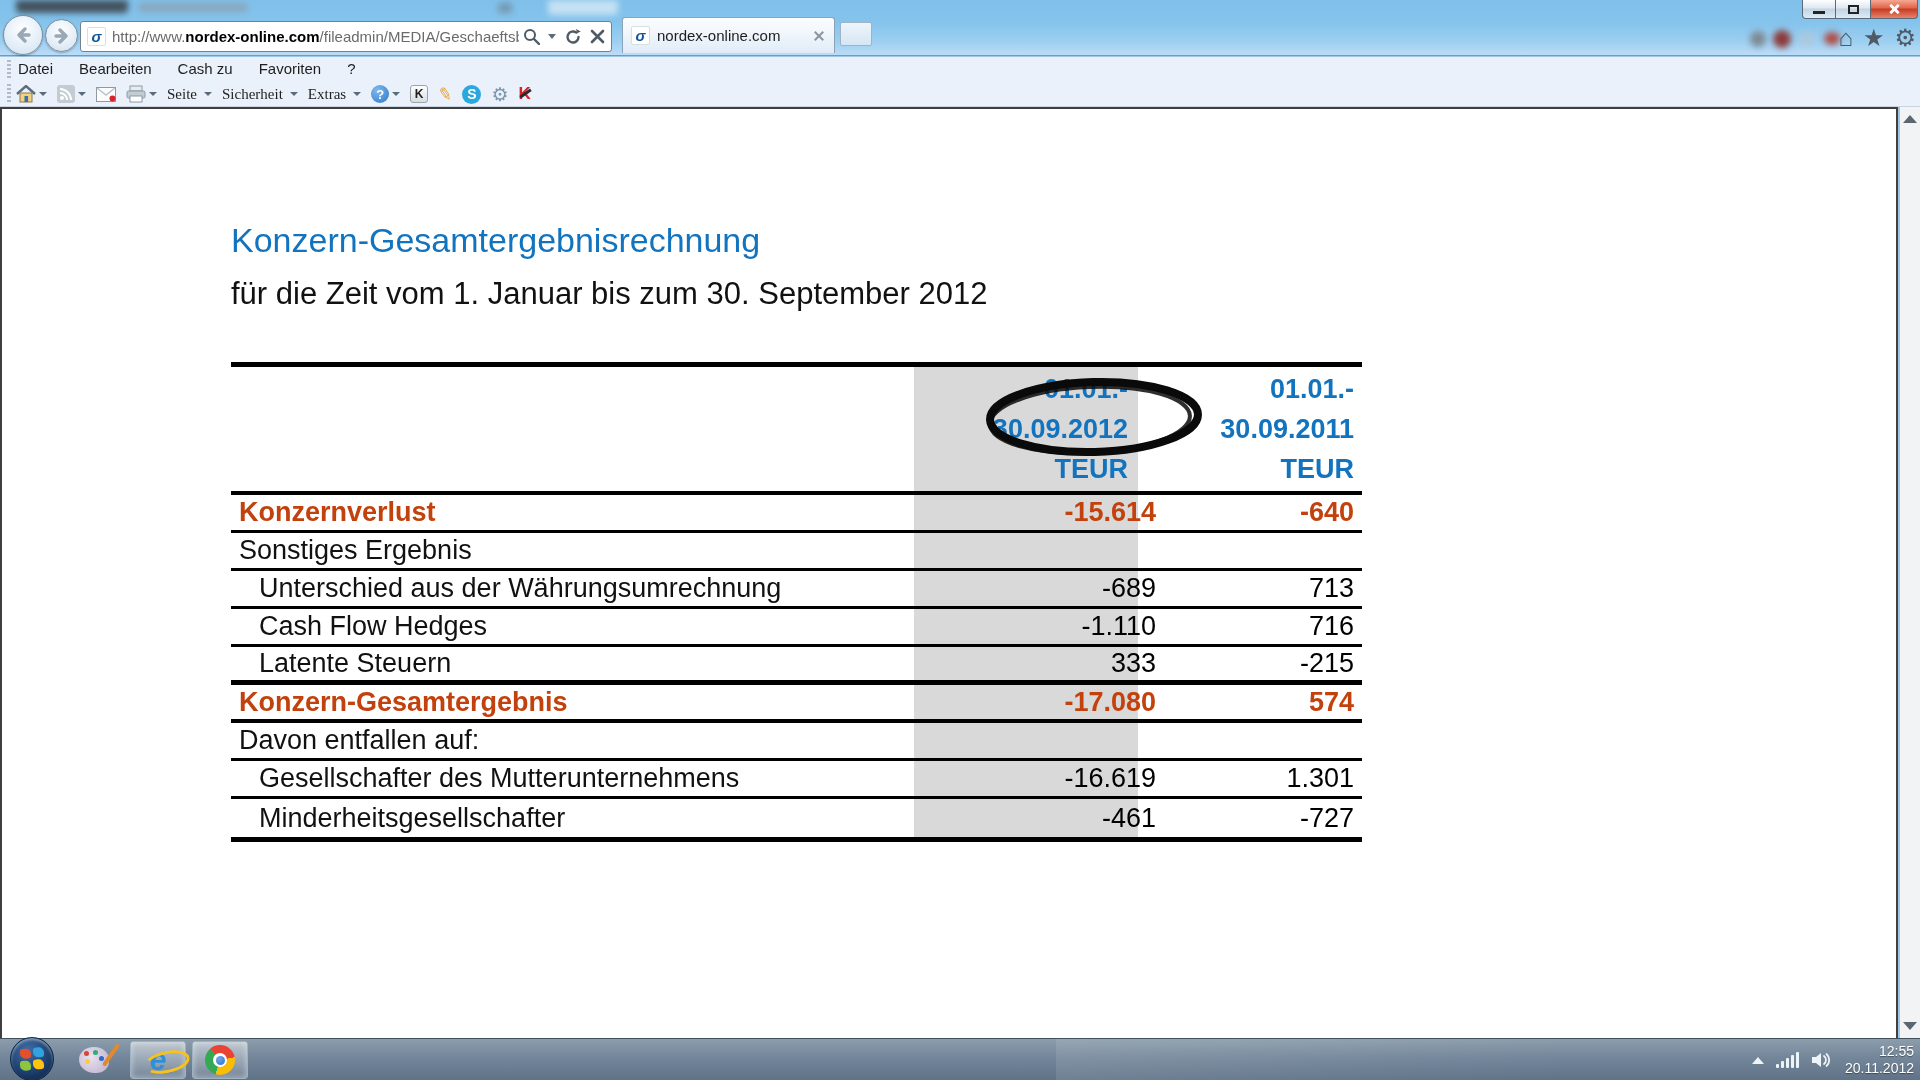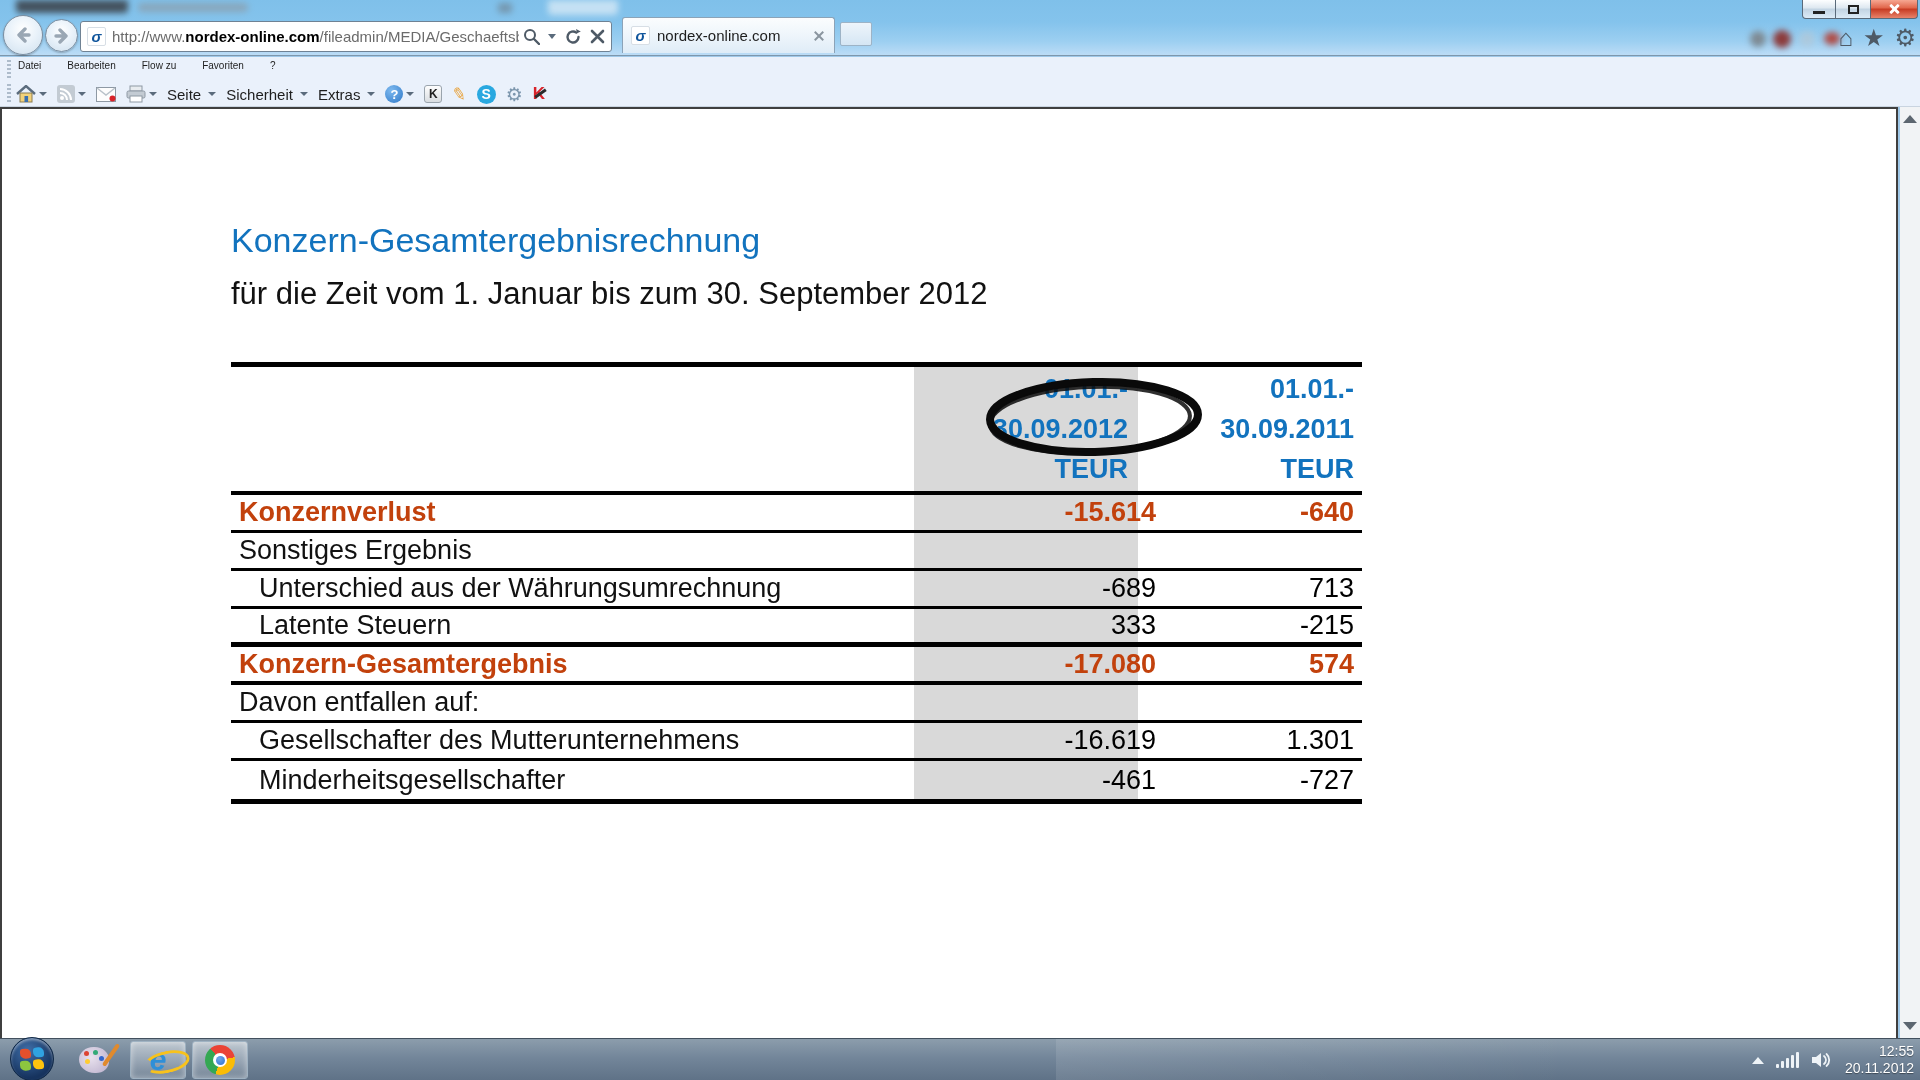--- a/index.html
+++ b/index.html
@@ -66,24 +66,24 @@
 
   .chrome-right { position:absolute; right:4px; top:26px; display:flex; align-items:center; gap:10px; }
   .chrome-right .mono-icon { font-size:24px; color:#4e5a66; line-height:1; }
 
   
   .menu-bar { position:absolute; left:0; top:57px; width:1920px; height:24px; background:#eaf1fb; }
   .command-bar { position:absolute; left:0; top:81px; width:1920px; height:26px; background:#eaf1fb; border-bottom:1px solid #c9d4e0; }
   .grip { position:absolute; left:7px; top:3px; width:4px; height:18px;
     background:repeating-linear-gradient(180deg,#aebccb 0 2px,transparent 2px 4px); }
   .menu-items { position:absolute; left:18px; top:3px; display:flex; list-style:none; }
-  .menu-items li { font-size:10px; color:#1e1e1e; margin-right:26px; }
+  .menu-items li { font-size:15px; color:#1e1e1e; margin-right:26px; }
   .cmd-items { position:absolute; left:16px; top:1px; display:flex; align-items:center; height:24px; }
   .cmd-group { display:flex; align-items:center; margin-right:10px; }
-  .cmd-label { font-size:15px; color:#1e1e1e; margin-right:4px; }
+  .cmd-label { font-size:15px; color:#1e1e1e; margin-right:4px;font-family:Liberation Serif, serif; }
   .cmd-caret { width:0;height:0;border-left:4px solid transparent;border-right:4px solid transparent;border-top:4px solid #5a6b7c; margin-left:3px; }
   .badge-k { width:18px; height:18px; border:1px solid #9aa4ad; border-radius:3px; background:linear-gradient(#fefefe,#d9dde1);
     font-size:12px; font-weight:bold; color:#222; display:flex; align-items:center; justify-content:center; }
   .skype { width:19px; height:19px; border-radius:50%; background:#29a8e0; color:#fff; font-weight:bold; font-size:14px;
     display:flex; align-items:center; justify-content:center; }
   .kasp { font-size:17px; font-weight:bold; color:#d8232a; position:relative; }
   .kasp:after { content:""; position:absolute; left:1px; top:8px; width:13px; height:3px; background:#2b2b2b; transform:rotate(-35deg); }
   .gear-blue { font-size:19px; color:#7c96ad; line-height:1; }
   .help-circle { width:18px; height:18px; border-radius:50%; background:radial-gradient(circle at 35% 30%,#7db9ef,#2e78c8);
     color:#fff; font-weight:bold; font-size:13px; display:flex; align-items:center; justify-content:center; }
@@ -225,21 +225,21 @@
       <span class="mono-icon">★</span>
       <span class="mono-icon">⚙</span>
     </div>
   </div>
 
   <div class="menu-bar">
     <div class="grip"></div>
     <ul class="menu-items" id="menu-items">
         <li>Datei</li>
         <li>Bearbeiten</li>
-        <li>Flow zu</li>
+        <li>Cash zu</li>
         <li>Favoriten</li>
         <li>?</li>
       </ul>
   </div>
 
   <div class="command-bar">
     <div class="grip"></div>
     <div class="cmd-items">
       <div class="cmd-group">
         <svg width="20" height="18" viewBox="0 0 20 18">
@@ -334,20 +334,25 @@
           <div class="t-row section">
             <div class="cell-label">Sonstiges Ergebnis</div>
             <div class="cell-val v1"></div>
             <div class="cell-val v2"></div>
           </div>
           <div class="t-row indent">
             <div class="cell-label">Unterschied aus der Währungsumrechnung</div>
             <div class="cell-val v1">-689</div>
             <div class="cell-val v2">713</div>
           </div>
+          <div class="t-row indent">
+            <div class="cell-label">Cash Flow Hedges</div>
+            <div class="cell-val v1">-1.110</div>
+            <div class="cell-val v2">716</div>
+          </div>
           <div class="t-row indent sep-medium">
             <div class="cell-label">Latente Steuern</div>
             <div class="cell-val v1">333</div>
             <div class="cell-val v2">-215</div>
           </div>
           <div class="t-row blue sep-after-total">
             <div class="cell-label">Konzern-Gesamtergebnis</div>
             <div class="cell-val v1">-17.080</div>
             <div class="cell-val v2">574</div>
           </div>

